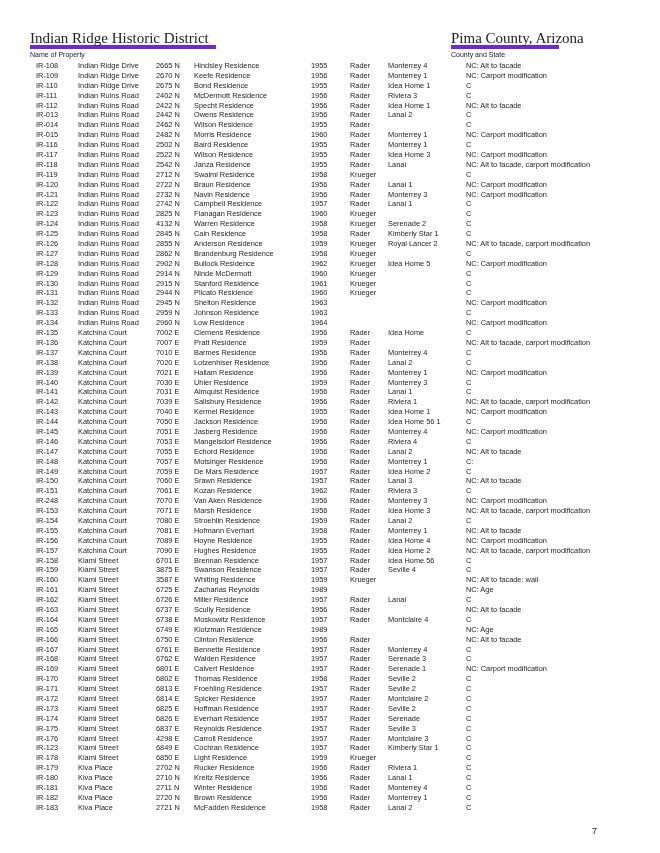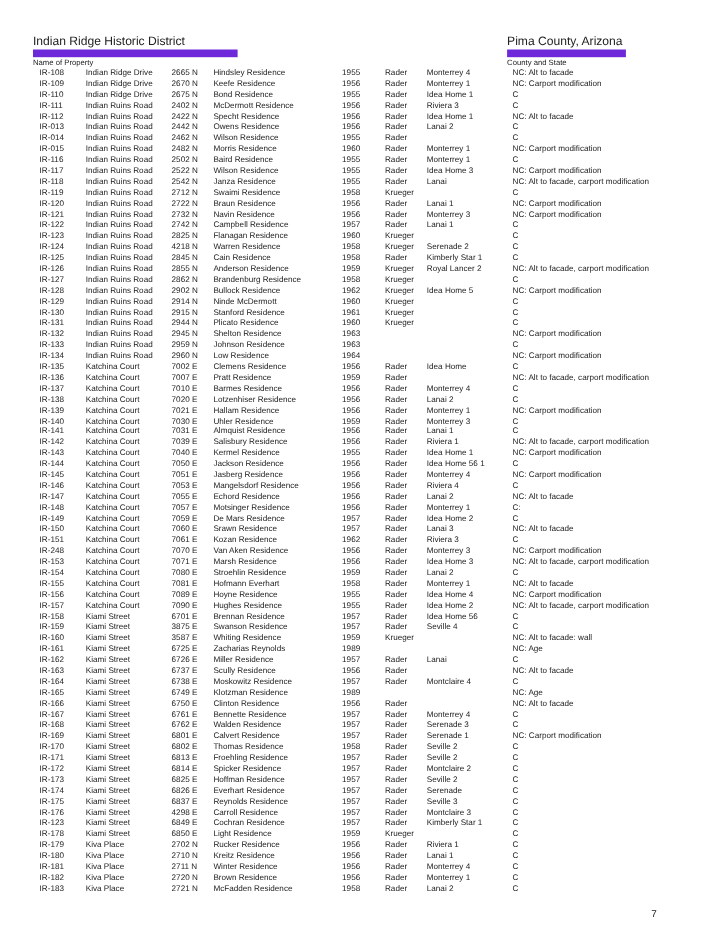--- a/index.html
+++ b/index.html
@@ -1,20 +1,20 @@
 <!DOCTYPE html>
 <html><head>
 <meta charset="utf-8">
 <style>
   html, body { margin: 0; padding: 0; background: #ffffff; }
   body { width: 660px; height: 853px; position: relative; overflow: hidden;
          font-family: "Liberation Sans", sans-serif; color: #222; }
   .hdr-left { position: absolute; left: 30px; top: 32px; width: 186px; }
-  .hdr-right { position: absolute; left: 461px; top: 32px; width: 108px; }
-  .hdr-title { font-size: 11px; line-height: 13px; border-bottom: 7px solid #6d28d9; padding-bottom: 0px; white-space: nowrap; }
+  .hdr-right { position: absolute; left: 451px; top: 32px; width: 108px; }
+  .hdr-title { font-size: 15px; line-height: 13px; border-bottom: 4px solid #6d28d9; padding-bottom: 0px; white-space: nowrap; font-family: Liberation Serif, serif; }
   .hdr-sub { font-size: 7px; line-height: 10px; margin-top: 1px; white-space: nowrap; }
   .table { position: absolute; left: 36px; top: 61px; }
   .row { position: relative; height: 9.9px; font-size: 7.4px; line-height: 9.9px; white-space: nowrap; }
   .row span { position: absolute; top: 0; }
   .c-id { left: 0px; }
   .c-street { left: 42px; }
   .c-num { left: 120px; }
   .c-name { left: 158px; }
   .c-year { left: 275px; }
   .c-builder { left: 314px; }
@@ -192,21 +192,21 @@
       <span class="c-num">2825 N</span>
       <span class="c-name">Flanagan Residence</span>
       <span class="c-year">1960</span>
       <span class="c-builder">Krueger</span>
       <span class="c-model"></span>
       <span class="c-status">C</span>
     </div>
     <div class="row">
       <span class="c-id">IR-124</span>
       <span class="c-street">Indian Ruins Road</span>
-      <span class="c-num">4218 N</span>
+      <span class="c-num">4132 N</span>
       <span class="c-name">Warren Residence</span>
       <span class="c-year">1958</span>
       <span class="c-builder">Krueger</span>
       <span class="c-model">Serenade 2</span>
       <span class="c-status">C</span>
     </div>
     <div class="row">
       <span class="c-id">IR-125</span>
       <span class="c-street">Indian Ruins Road</span>
       <span class="c-num">2845 N</span>

